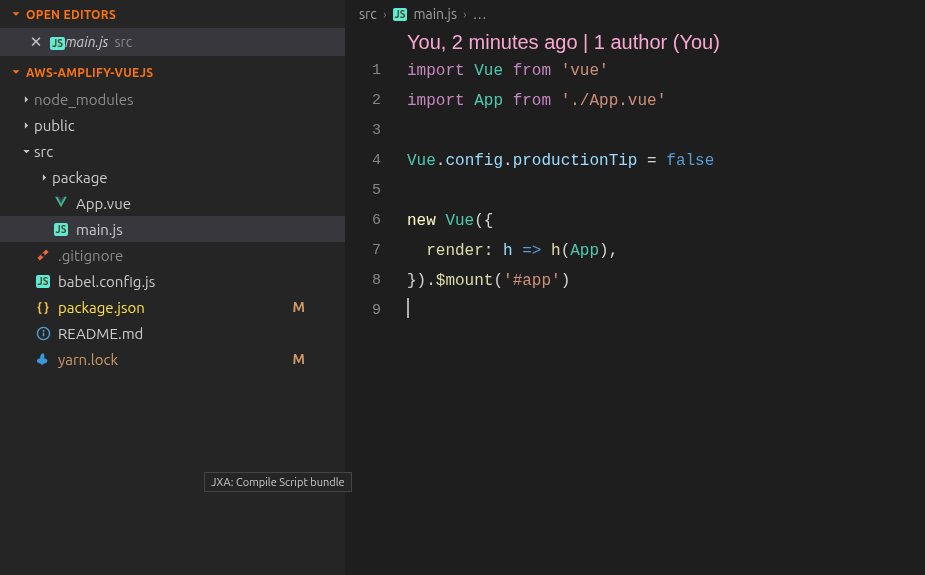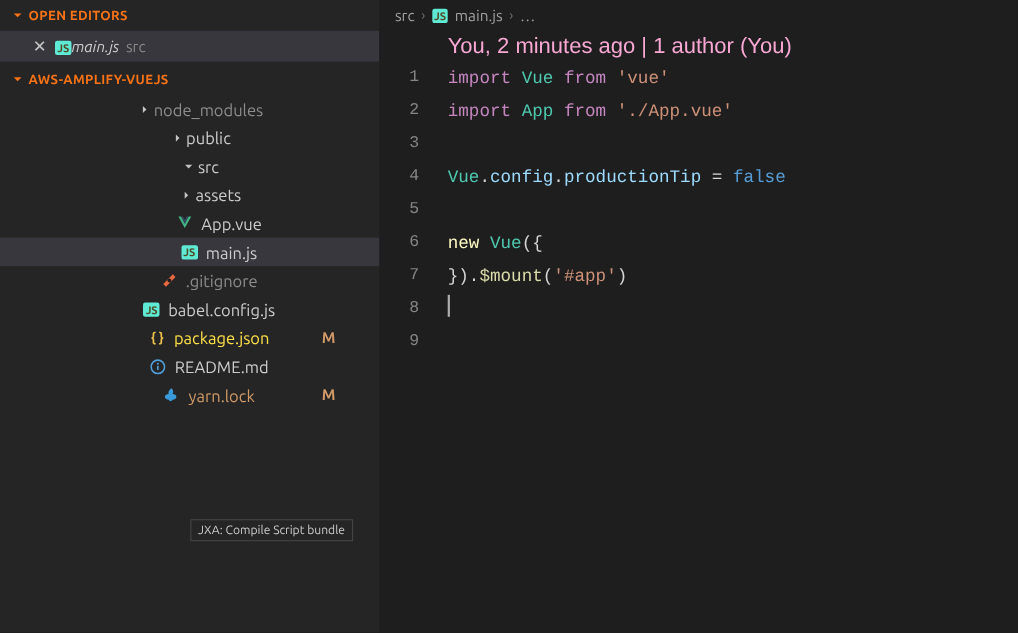--- a/index.html
+++ b/index.html
@@ -57,21 +57,20 @@
   font-size: 15px;
 }
 .tree { flex: 1; overflow: auto; }
 .tree-row {
   display: flex;
   align-items: center;
   height: 26px;
   cursor: pointer;
   white-space: nowrap;
   position: relative;
-  justify-content: center;
 }
 .tree-row.active { background: #37373d; }
 .tree-row.dimmed .label { color: #8c8c8c; }
 .tree-row .indent { display: inline-block; }
 .tree-row .twist {
   width: 16px; height: 16px;
   display: inline-flex; align-items: center; justify-content: center;
   color: #c5c5c5;
 }
 .tree-row .twist svg { width: 13px; height: 13px; }
@@ -233,21 +232,21 @@
         <span class="label">src</span>
       </div>
       <div class="tree-row">
         <span class="indent" style="width: 36px;"></span>
         <span class="twist">
           <svg viewBox="0 0 16 16">
             <path fill="currentColor" d="M6 4l4 4-4 4z"></path>
           </svg>
         </span>
         <span class="icon" style="width: 0px; margin-right: 0px;"></span>
-        <span class="label">assets</span>
+        <span class="label">package</span>
       </div>
       <div class="tree-row">
         <span class="indent" style="width: 36px;"></span>
         <span class="twist"></span>
         <span class="icon">
           <span class="vue-tri"><svg viewBox="0 0 24 24">
               <path fill="#41b883" d="M2 3h4l6 10L18 3h4L12 21z"></path>
               <path fill="#35495e" d="M6 3h3l3 5 3-5h3L12 15z"></path>
             </svg></span>
         </span>
@@ -305,21 +304,21 @@
         <span class="icon">
           <svg viewBox="0 0 16 16" width="14" height="14">
             <path fill="#3a99d8" d="M8 1c2 2 2 4 1 6 2 0 4 1 4 3s-2 3-4 3c-1 2-3 2-4 0-2 0-4-1-4-3s2-3 4-3C4 5 6 2 8 1z"></path>
           </svg>
         </span>
         <span class="label" style="color: rgb(209, 154, 102);">yarn.lock</span>
         <span class="badge" style="color: rgb(209, 154, 102);">M</span>
       </div>
     </div>
 
-  <div class="tooltip" style="left:173px; top:472px;">
+  <div class="tooltip" style="left:204px; top:472px;">
     <span>JXA: Compile Script bundle</span>
   </div>
 </div>
 
 <div class="editor-pane">
   <div class="breadcrumbs">
     <span>src</span>
     <span class="sep">›</span>
     <span class="js-badge">JS</span>
     <span>main.js</span>
@@ -340,18 +339,19 @@
       </div>
     <div class="code">
       <div class="lens">You, 2 minutes ago | 1 author (You)</div>
       <div id="codelines">
           <div class="code-line"><span class="tk-kw">import </span><span class="tk-type">Vue</span><span class="tk-plain"> </span><span class="tk-kw">from </span><span class="tk-str">'vue'</span></div>
           <div class="code-line"><span class="tk-kw">import </span><span class="tk-type">App</span><span class="tk-plain"> </span><span class="tk-kw">from </span><span class="tk-str">'./App.vue'</span></div>
           <div class="code-line"></div>
           <div class="code-line"><span class="tk-type">Vue</span><span class="tk-plain">.</span><span class="tk-prop">config</span><span class="tk-plain">.</span><span class="tk-prop">productionTip</span><span class="tk-plain"> = </span><span class="tk-const">false</span></div>
           <div class="code-line"></div>
           <div class="code-line"><span class="tk-new">new </span><span class="tk-type">Vue</span><span class="tk-plain">({</span></div>
+          <div class="code-line"><span class="tk-plain">  </span><span class="tk-fn">render</span><span class="tk-plain">: </span><span class="tk-prop">h</span><span class="tk-plain"> </span><span class="tk-const">=&gt;</span><span class="tk-plain"> </span><span class="tk-fn">h</span><span class="tk-plain">(</span><span class="tk-type">App</span><span class="tk-plain">),</span></div>
           <div class="code-line"><span class="tk-plain">}).</span><span class="tk-fn">$mount</span><span class="tk-plain">(</span><span class="tk-str">'#app'</span><span class="tk-plain">)</span></div>
           <div class="code-line"><span class="cursor-blk"></span></div>
         </div>
     </div>
   </div>
 </div>
 
 </body></html>

